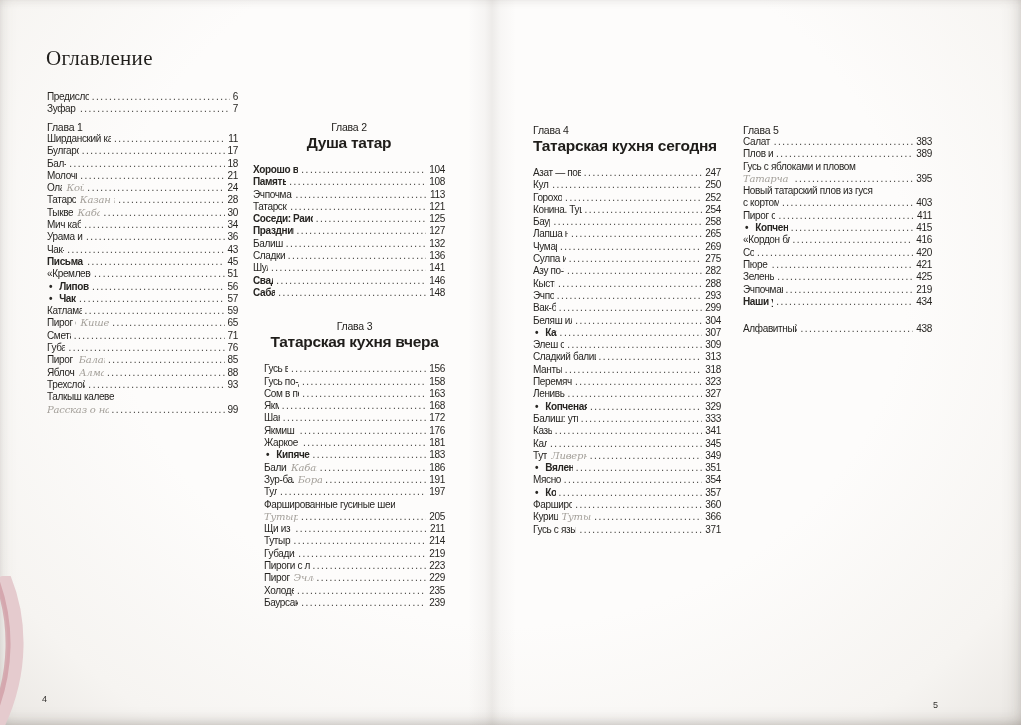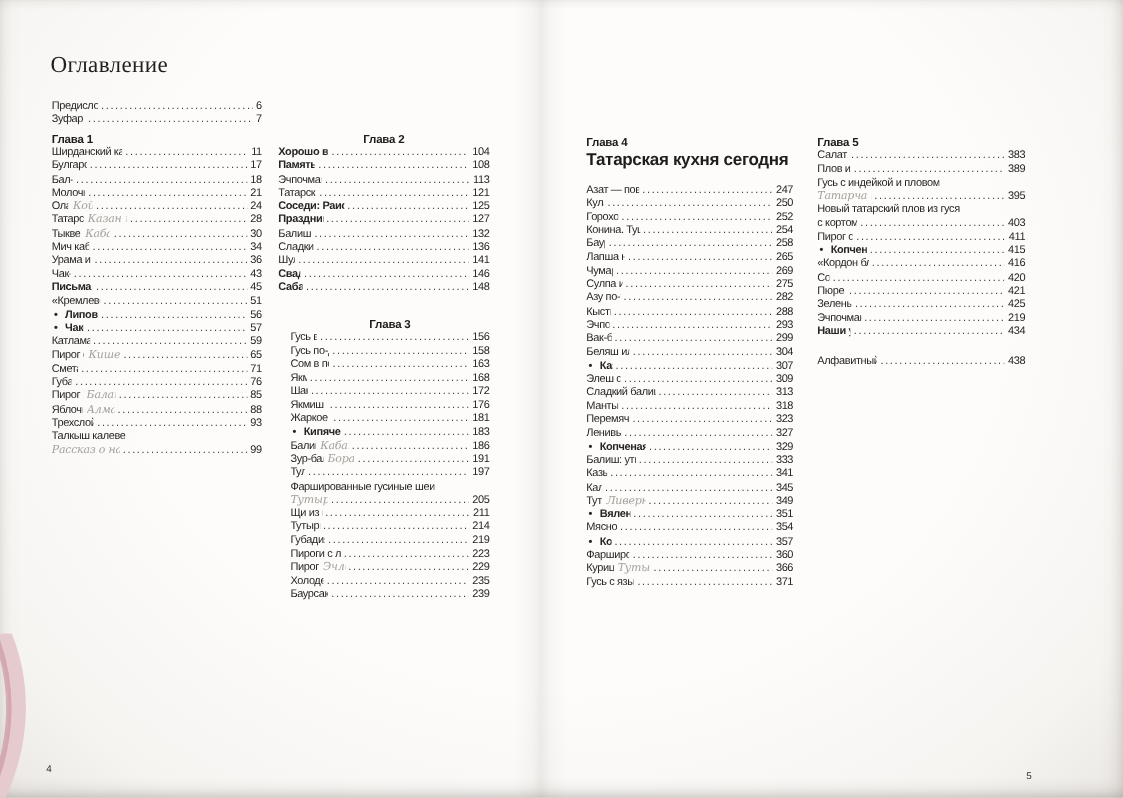--- a/index.html
+++ b/index.html
@@ -33,21 +33,21 @@
     font-family:"Liberation Serif",serif;font-weight:400;
     font-size:21px;color:#211f1c;letter-spacing:.3px;
   }
   .col,.front{position:absolute;font-size:10px;letter-spacing:-.35px;color:#272522;}
   .front{left:47px;top:91px;width:191px;}
   #col-1{left:47px;top:121px;width:191px;}
   #col-2{left:253px;top:121px;width:192px;text-align:center;}
   #col-3{left:533px;top:124px;width:188px;}
   #col-4{left:743px;top:124px;width:189px;}
   .chapter + .chapter{margin-top:21px;margin-left:11px;}
-  .ch-label{font-weight:bold;font-size:10.5px;color:#1f1d1a;letter-spacing:-.2px;}
+  .ch-label{font-weight:normal;font-size:10.5px;color:#1f1d1a;letter-spacing:-.2px;}
   .ch-title{font-weight:bold;font-size:15.5px;color:#1f1d1a;margin:1px 0 12px;letter-spacing:-.3px;}
   .row{display:flex;align-items:baseline;line-height:12.3px;}
   .row .txt{white-space:nowrap;flex:0 1 auto;min-width:0;overflow:hidden;}
   .row.b .txt{font-weight:bold;}
   .bullet{font-weight:bold;margin:0 7px 0 2px;flex:0 0 auto;}
   .tat{font-family:"DejaVu Serif",serif;font-style:italic;color:#a4a09a;margin-left:4px;
        white-space:nowrap;flex:0 1 auto;min-width:0;overflow:hidden;letter-spacing:-.2px;}
   .row.it .txt{font-family:"DejaVu Serif",serif;font-style:italic;color:#a4a09a;letter-spacing:-.2px;}
   .dots{flex:1 1 auto;overflow:hidden;white-space:nowrap;min-width:5px;margin:0 3px;color:#3b3935;}
   .dots::after{content:"......................................................................";letter-spacing:1.5px;}
@@ -201,20 +201,21 @@
         <div class="row it">
           <span class="txt">Рассказ о настоящей татарке</span>
           <span class="dots"></span>
           <span class="pg">99</span>
         </div>
       </div>
     </div>
   <div class="col" id="col-2">
       <div class="chapter">
         <div class="ch-label">Глава 2</div>
+        <div class="ch-title">Душа татар</div>
         <div class="row b">
           <span class="txt">Хорошо в авыле летом</span>
           <span class="dots"></span>
           <span class="pg">104</span>
         </div>
         <div class="row b">
           <span class="txt">Память о хлебе</span>
           <span class="dots"></span>
           <span class="pg">108</span>
         </div>
@@ -259,20 +260,21 @@
           <span class="pg">146</span>
         </div>
         <div class="row b">
           <span class="txt">Сабантуй</span>
           <span class="dots"></span>
           <span class="pg">148</span>
         </div>
       </div>
       <div class="chapter">
         <div class="ch-label">Глава 3</div>
+        <div class="ch-title">Татарская кухня вчера</div>
         <div class="row">
           <span class="txt">Гусь в банке</span>
           <span class="dots"></span>
           <span class="pg">156</span>
         </div>
         <div class="row">
           <span class="txt">Гусь по-деревенски</span>
           <span class="dots"></span>
           <span class="pg">158</span>
         </div>
@@ -539,21 +541,21 @@
           <span class="txt">Салат из утки</span>
           <span class="dots"></span>
           <span class="pg">383</span>
         </div>
         <div class="row">
           <span class="txt">Плов из лапши</span>
           <span class="dots"></span>
           <span class="pg">389</span>
         </div>
         <div class="row">
-          <span class="txt">Гусь с индейкой и пловом</span>
+          <span class="txt">Гусь с яблоками и пловом</span>
         </div>
         <div class="row it">
           <span class="txt">Татарча тутырган каз</span>
           <span class="dots"></span>
           <span class="pg">395</span>
         </div>
         <div class="row">
           <span class="txt">Новый татарский плов из гуся</span>
         </div>
         <div class="row">

